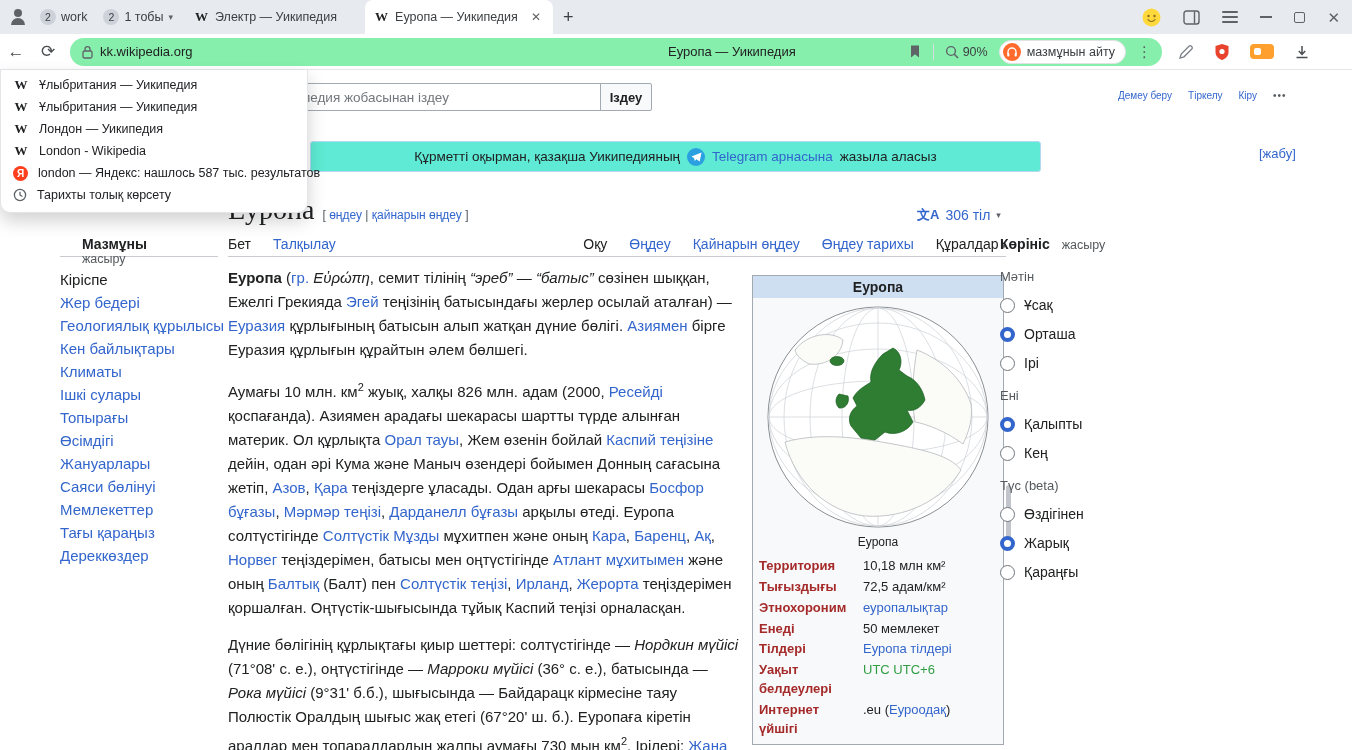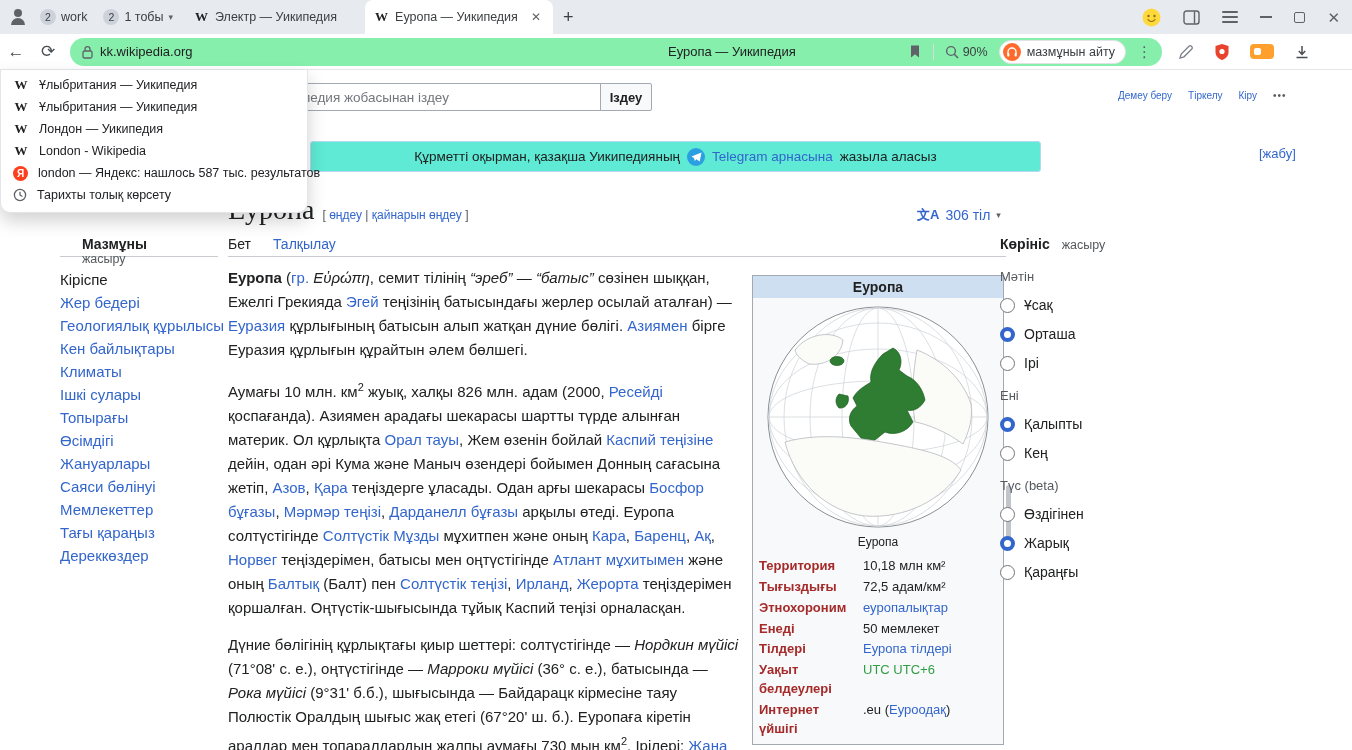--- a/index.html
+++ b/index.html
@@ -261,20 +261,27 @@
       <span class="lang-ic">文A</span>
       <span>306 тіл</span>
       <span class="chev">▾</span>
     </div>
 
     <div class="pagetabs">
       <div class="pt-group">
         <span class="pt sel">Бет</span>
         <span class="pt">Талқылау</span>
       </div>
+      <div class="pt-group">
+        <span class="pt sel">Оқу</span>
+        <span class="pt">Өңдеу</span>
+        <span class="pt">Қайнарын өңдеу</span>
+        <span class="pt">Өңдеу тарихы</span>
+        <span class="pt sel"><span>Құралдар</span><span class="chev">▾</span></span>
+      </div>
     </div>
 
     <div class="toc">
       <div class="toc-head">
         <span class="toc-title">Мазмұны</span>
         <span class="toc-hide">жасыру</span>
       </div>
       <div class="toc-list">
         <div class="toc-item cur">Кіріспе</div>
         <div class="toc-item">Жер бедері</div>

